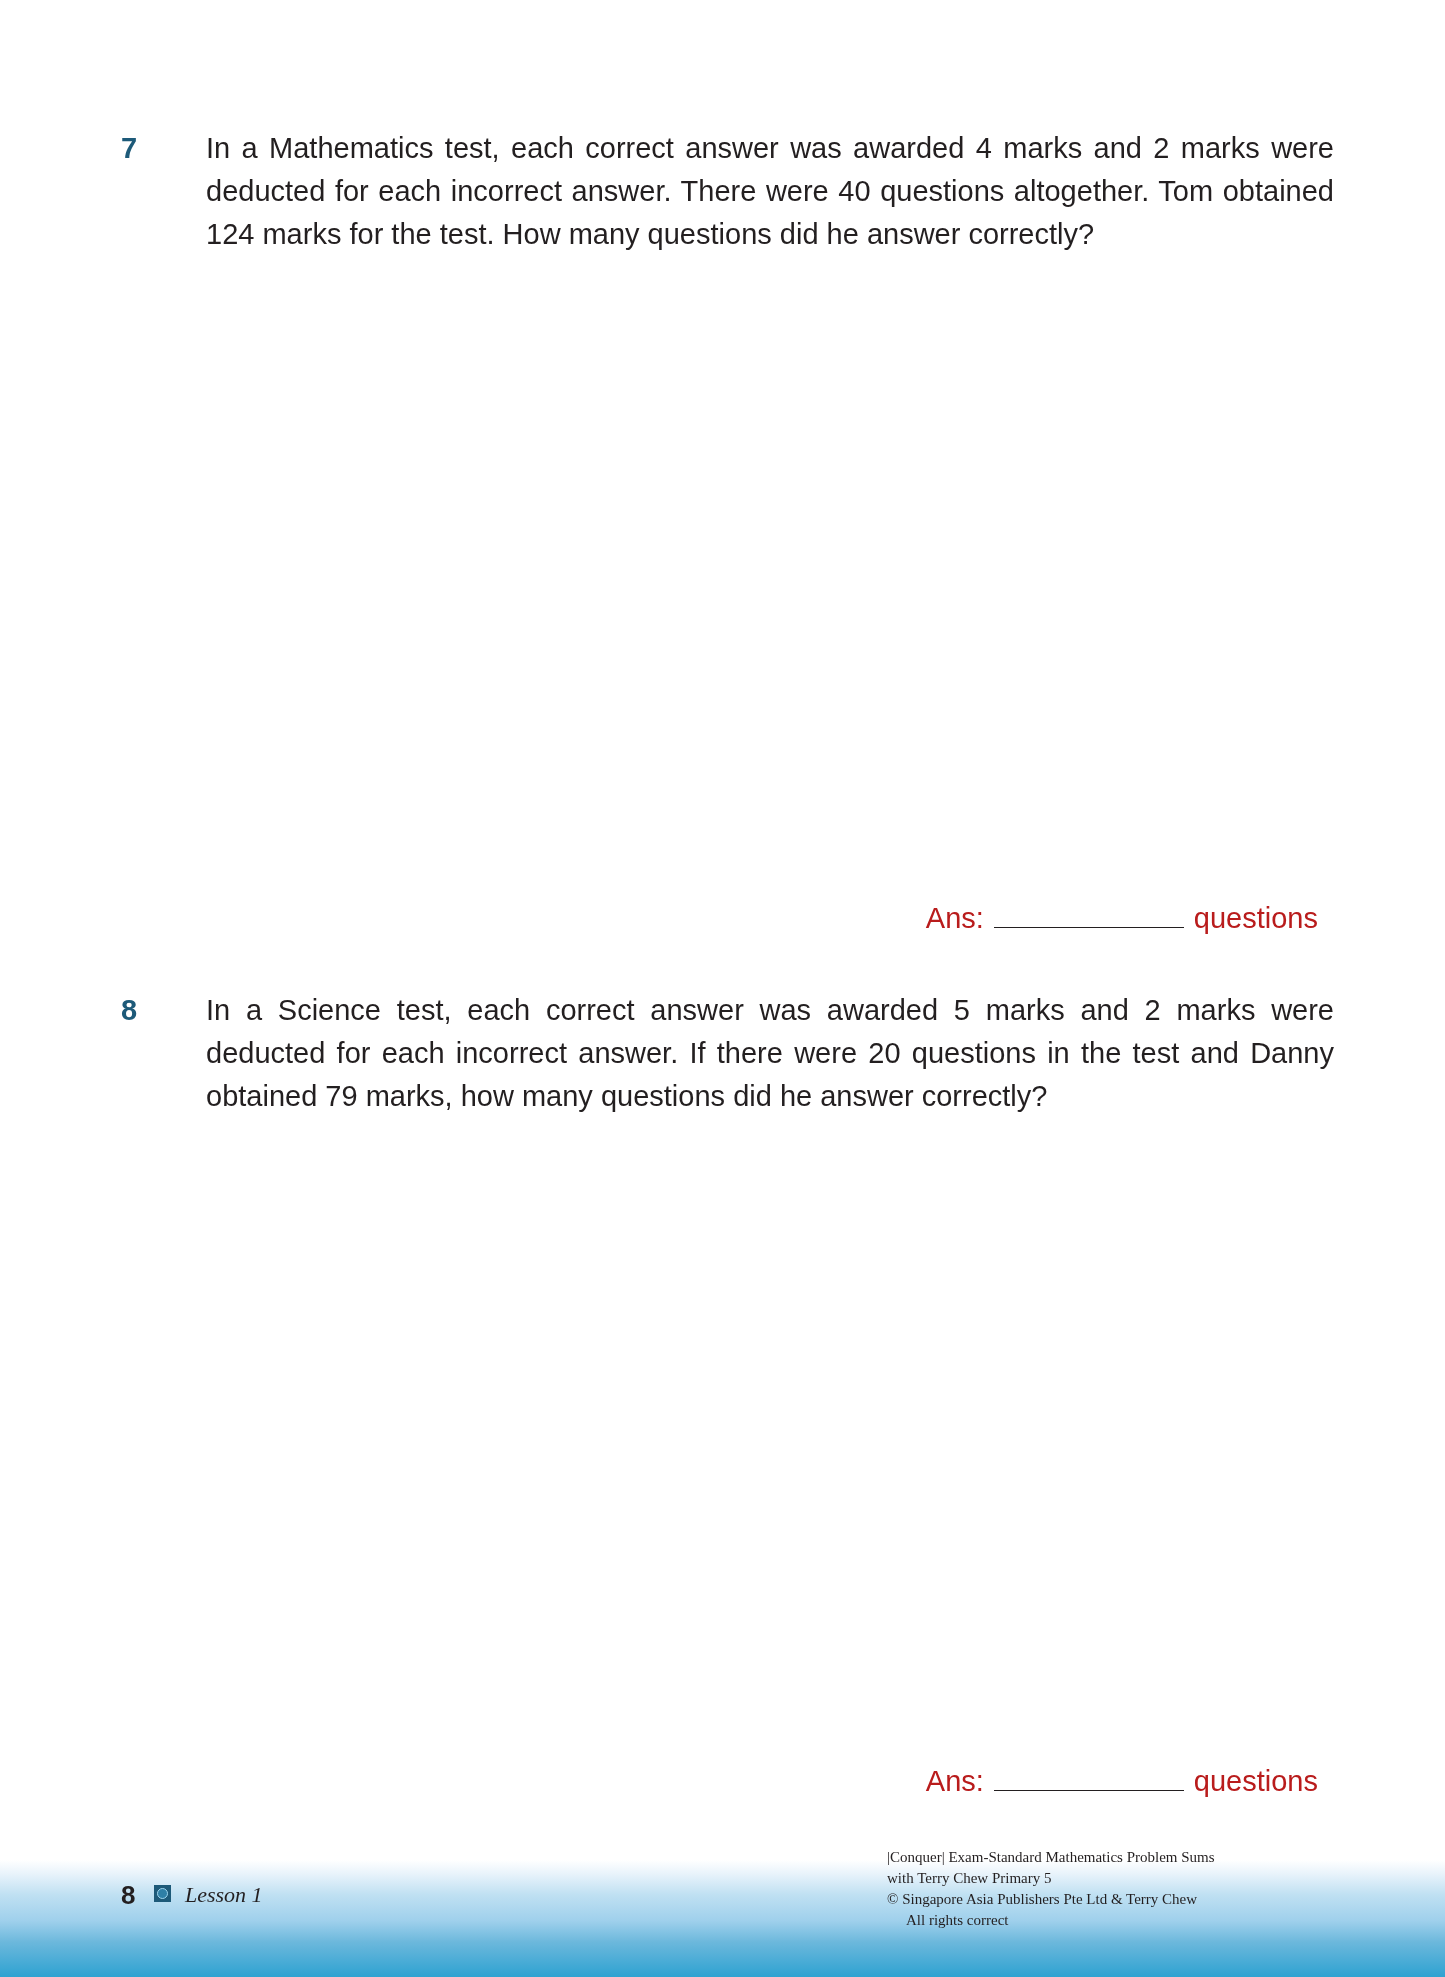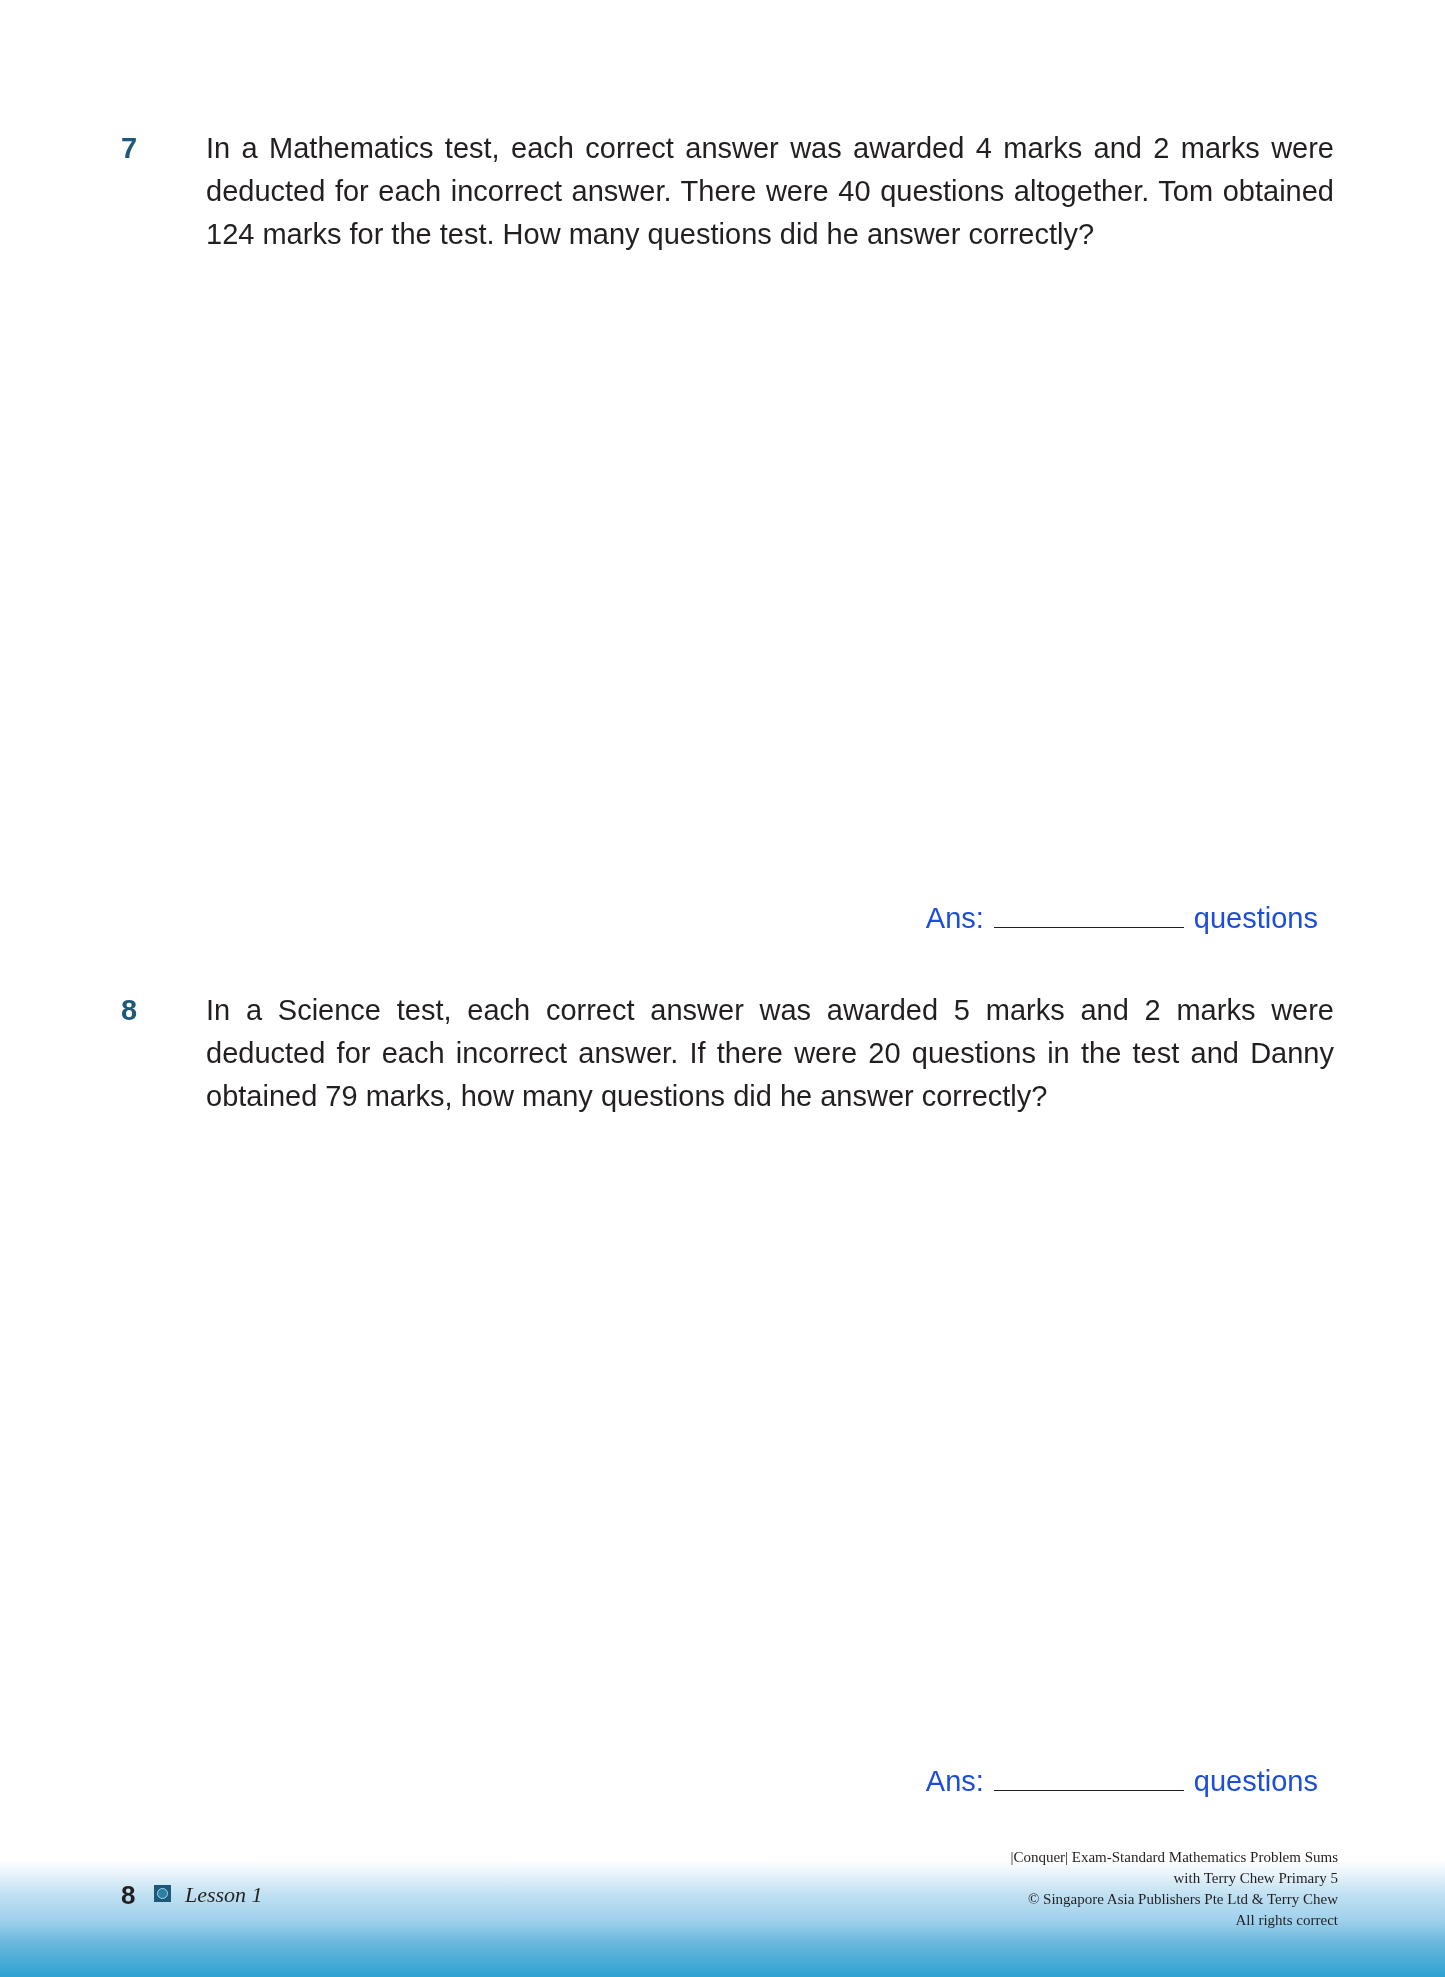--- a/index.html
+++ b/index.html
@@ -20,21 +20,21 @@
   }
   .q-text {
     position: absolute; left: 190px; width: 1128px; top: 0;
     font-size: 29px; line-height: 43px; text-align: justify;
     color: #231f20;
   }
   .q-text.last-left { text-align-last: left; margin-left: 16px; }
   .ans-row {
     position: absolute; right: 127px;
     font-size: 29px; line-height: 36px;
-    display: flex; align-items: flex-end; gap: 10px; color: #1d4ed8;
+    display: flex; align-items: flex-end; gap: 10px; color: #b91c1c;
   }
   .ans-line {
     display: inline-block; width: 190px; height: 0;
     border-bottom: 1.5px solid #231f20; margin-bottom: 8px;
   }
   .footer {
     position: absolute; left: 0; top: 1860px; width: 1445px; height: 117px;
     background: linear-gradient(to bottom, #ffffff 0%, #e8f3fb 12%, #bfe0f2 30%, #9fd0ec 52%, #6cb8dc 70%, #2ea2d1 100%);
   }
   .page-num {
@@ -48,24 +48,23 @@
   }
   .lesson-icon span {
     width: 9px; height: 9px; border: 1.5px solid #9fd6ee; border-radius: 50%; background: #2e7fa6;
   }
   .lesson-label {
     position: absolute; left: 185px; top: 22px;
     font-family: "Liberation Serif", serif; font-style: italic;
     font-size: 22px; color: #231f20;
   }
   .credits {
-    position: absolute; left: 938px; top: -13px; width: 400px;
+    position: absolute; left: 887px; top: -13px; width: 400px;
     font-family: "Liberation Serif", serif; font-size: 15px; line-height: 21px;
     color: #231f20;
-    text-align: right;
   }
   .credits .indent { padding-left: 19px; }
 </style>
 </head>
 <body>
 
 <div class="question" style="top:127px;">
   <div class="q-num">7</div>
   <div class="q-text last-left">In a Mathematics test, each correct answer was awarded 4 marks and 2 marks were deducted for each incorrect answer. There were 40 questions altogether. Tom obtained 124 marks for the test. How many questions did he answer correctly?</div>
 </div>

